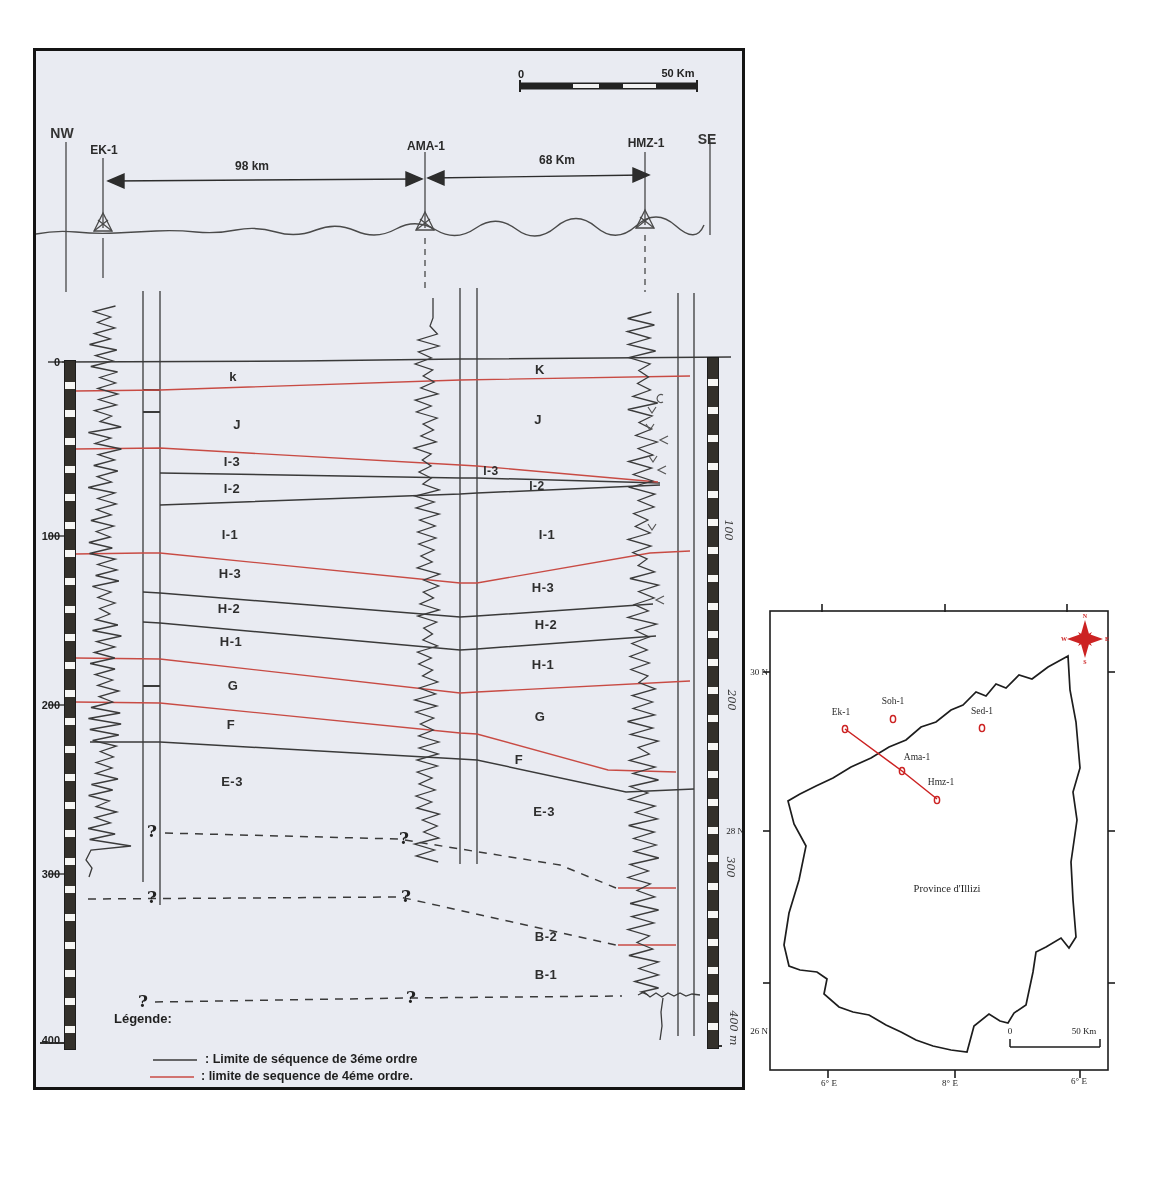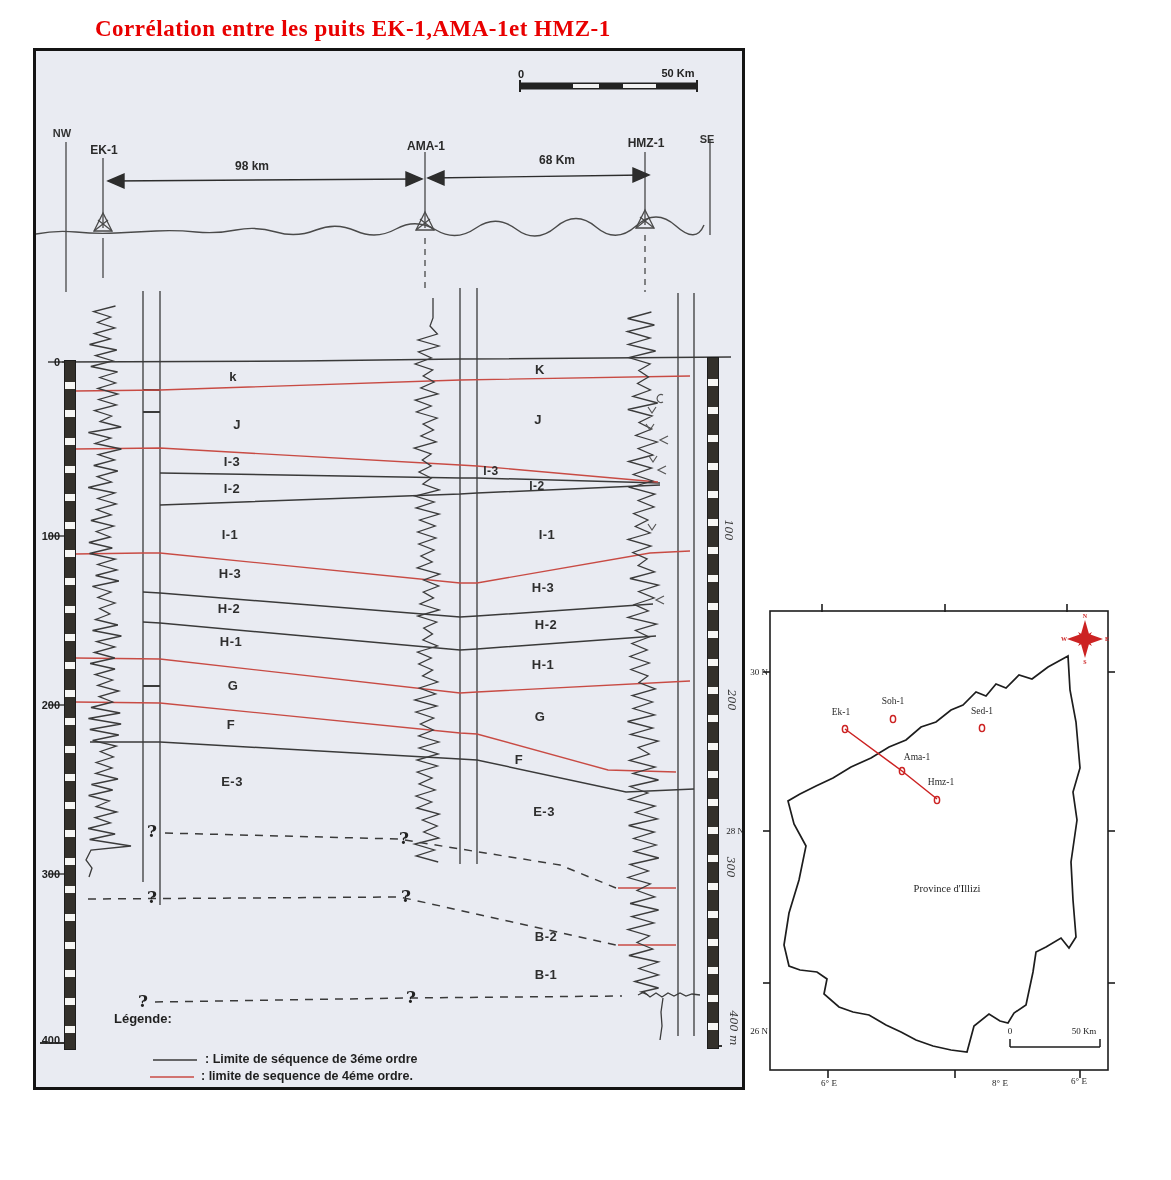--- a/index.html
+++ b/index.html
@@ -10,41 +10,40 @@
   .rc{position:absolute;white-space:nowrap;transform:translate(-100%,-50%);}
   #title{left:95px;top:16px;font-family:"Liberation Serif",serif;font-weight:bold;
          font-size:23px;color:#e80000;letter-spacing:.5px;}
   #panel{position:absolute;left:33px;top:48px;width:712px;height:1042px;border:3px solid #141414;
          background:#e9ebf2;box-sizing:border-box;}
   svg.overlay{position:absolute;left:0;top:0;z-index:4;pointer-events:none;}
   .txt{z-index:6;color:#2b2b2b;font-weight:bold;}
   .zone{font-size:13px;letter-spacing:.5px;color:#2e2e2e;}
   .zsmall{font-size:12px;}
   .depth{font-size:11px;color:#222;}
-  .dir{font-size:11px;color:#333;}
+  .dir{font-size:14px;color:#333;}
   .well{font-size:12px;color:#2a2a2a;}
   .dist{font-size:12px;color:#2a2a2a;}
   .sb{font-size:11px;color:#222;}
   .hand{position:absolute;white-space:nowrap;transform:translate(-50%,-50%) rotate(90deg);
         font-family:"DejaVu Serif",serif;font-style:italic;font-size:11px;color:#3a3a3a;z-index:6;}
   .q{font-family:"DejaVu Serif",serif;font-weight:bold;font-size:17px;color:#222;z-index:6;}
   .stripebar{position:absolute;z-index:5;border:1px solid #1c1c1c;
      background:repeating-linear-gradient(180deg,#33302b 0px,#33302b 21px,#f7f7f5 21px,#f7f7f5 28px);}
   .leg{font-size:12.5px;color:#1f1f1f;font-weight:bold;}
   .maplbl{font-family:"Liberation Serif",serif;font-size:9px;color:#1d1d1d;z-index:6;}
   .mapwell{font-family:"Liberation Serif",serif;font-size:9.5px;color:#2a2a2a;z-index:6;}
   .region{font-family:"Liberation Serif",serif;font-size:10.5px;color:#1d1d1d;z-index:6;text-align:right;}
   .cmp{font-family:"Liberation Serif",serif;font-size:6px;font-weight:bold;color:#cc2222;z-index:7;}
 </style>
 </head>
 <body>
 
 <div id="canvas">
 
-  <div id="title" class="abs">Corrélation entre les puits EK-1,AMA-1et HMZ-1</div>
 
   <div id="panel"></div>
 
   <div class="stripebar" style="left:64px;top:360px;width:10px;height:688px;"></div>
   <div class="stripebar" style="left:707px;top:357px;width:10px;height:690px;"></div>
 
   <svg class="overlay" width="1171" height="1180" viewBox="0 0 1171 1180">
 
     <g stroke="#222" fill="#222">
       <rect x="520" y="83" width="177" height="6"></rect>
@@ -261,21 +260,21 @@
   <div class="c q" style="left:411px;top:997px;">?</div>
 
   <div class="abs txt leg" style="left:114px;top:1011px;font-size:13px;">Légende:</div>
   <div class="abs txt leg" style="left:205px;top:1052px;">: Limite de séquence de 3éme ordre</div>
   <div class="abs txt leg" style="left:201px;top:1069px;">: limite de sequence de 4éme ordre.</div>
 
   <div class="rc maplbl" style="left:768px;top:672px;">30 N</div>
   <div class="rc maplbl" style="left:744px;top:831px;">28 N</div>
   <div class="rc maplbl" style="left:768px;top:983px;margin-top:48px;">26 N</div>
   <div class="c maplbl" style="left:829px;top:1083px;">6° E</div>
-  <div class="c maplbl" style="left:988px;top:1083px;padding-left:24px;">8° E</div>
+  <div class="c maplbl" style="left:938px;top:1083px;padding-left:24px;">8° E</div>
   <div class="c maplbl" style="left:1079px;top:1081px;">6° E</div>
 
   <div class="c mapwell" style="left:841px;top:712px;">Ek-1</div>
   <div class="c mapwell" style="left:893px;top:701px;">Soh-1</div>
   <div class="c mapwell" style="left:982px;top:711px;">Sed-1</div>
   <div class="c mapwell" style="left:917px;top:757px;">Ama-1</div>
   <div class="c mapwell" style="left:941px;top:782px;">Hmz-1</div>
 
   <div class="c region" style="left:947px;top:888px;">Province d'Illizi</div>
 

